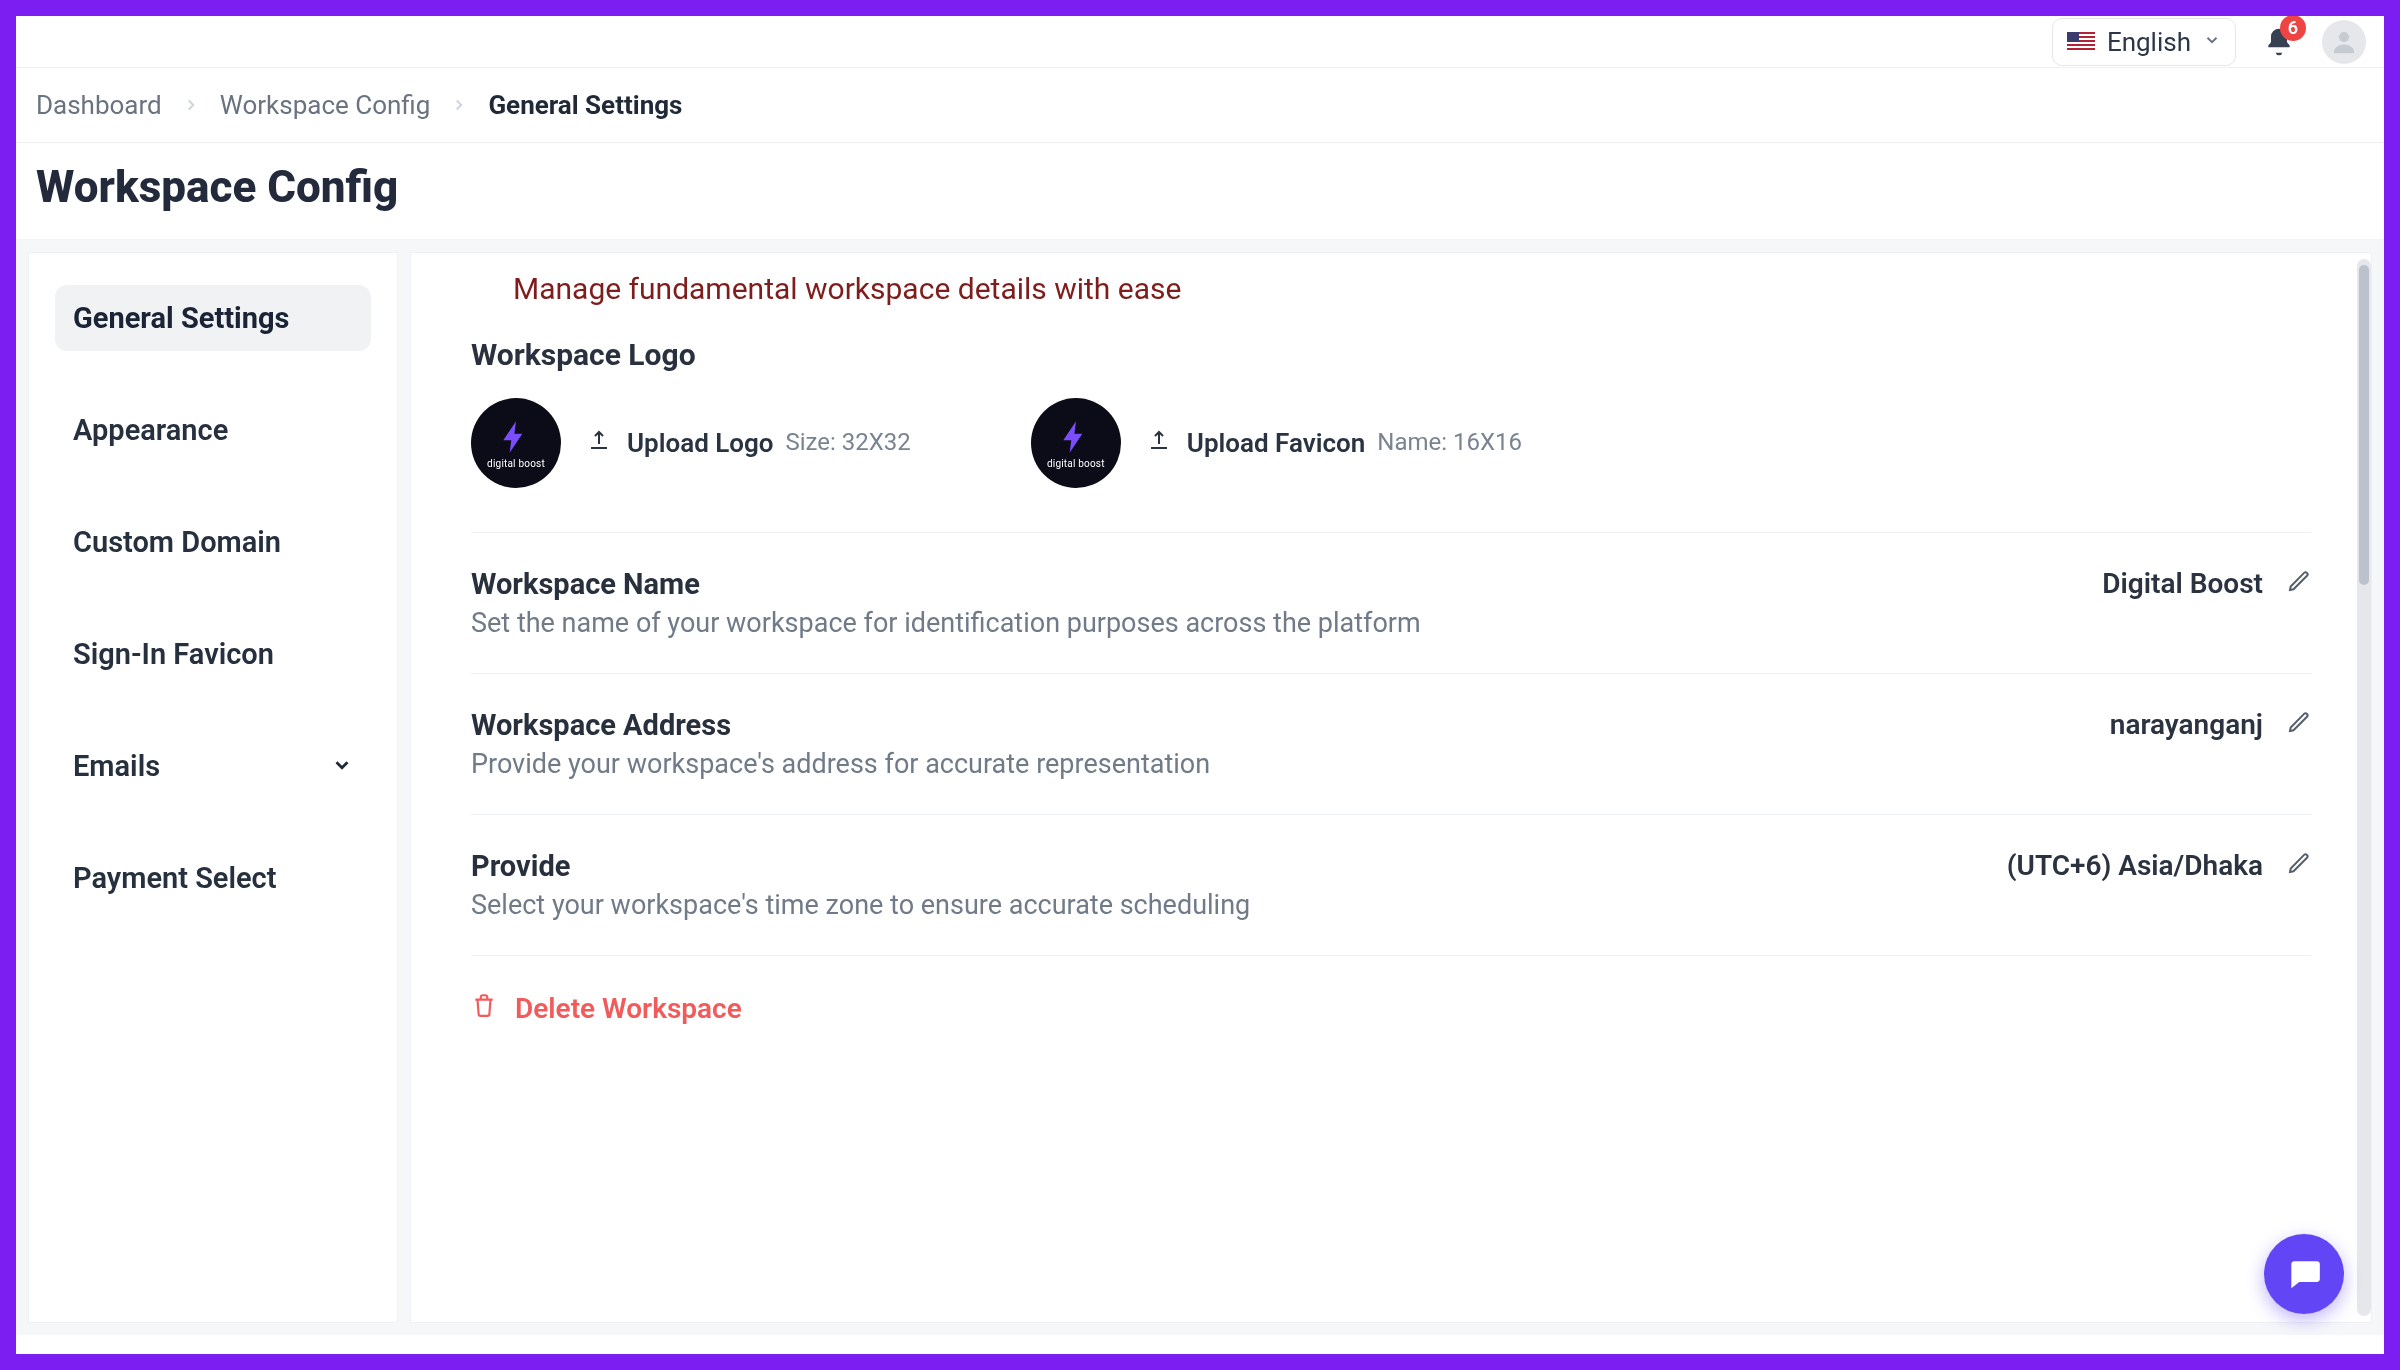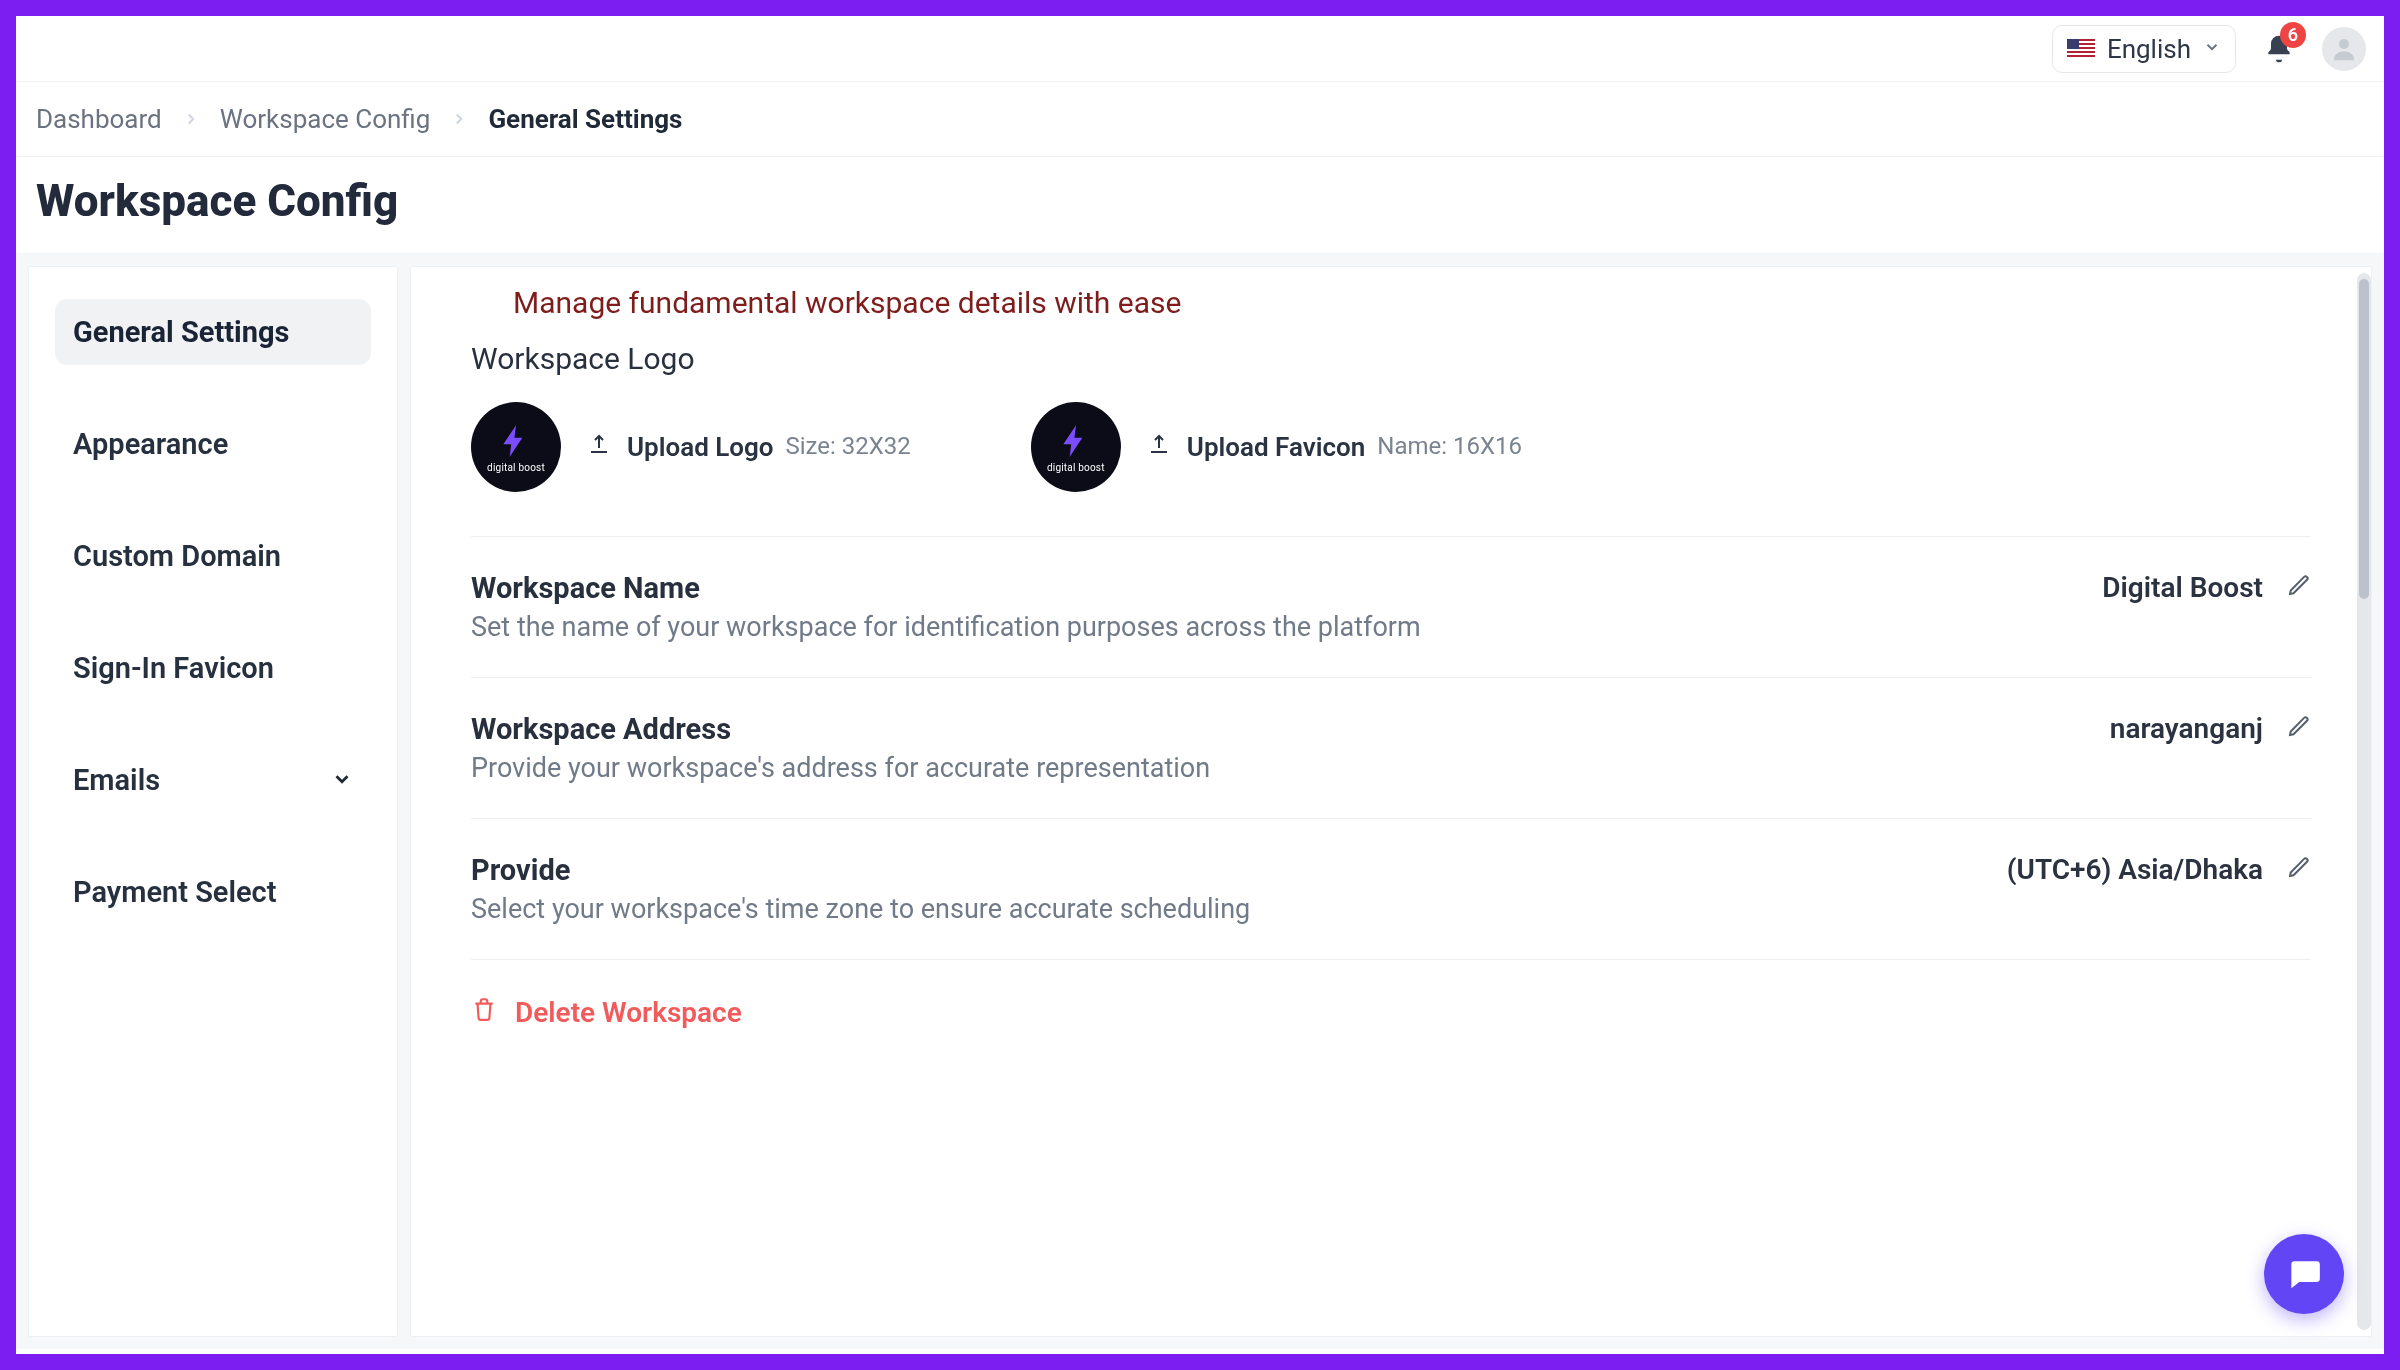--- a/index.html
+++ b/index.html
@@ -12,21 +12,21 @@
     overflow: hidden;
   }
   .frame {
     width: 100%;
     height: 100%;
     background: #ffffff;
     overflow: hidden;
     position: relative;
   }
   .topbar {
-    height: 66px;
+    height: 52px;
     display: flex;
     justify-content: flex-end;
     align-items: center;
     gap: 26px;
     padding: 0 18px;
     border-bottom: 1px solid #eef0f3;
     background: #fff;
   }
   .lang-select {
     display: flex;
@@ -145,23 +145,23 @@
   }
   .cscroll-thumb {
     position:absolute; left:2px; right:2px; top:6px; height:320px; border-radius:5px; background:#bcc2cb;
   }
   .subhead {
     font-size: 30px;
     color:#7f1d1d;
     margin-left:42px;
   }
   .section-title {
-    margin-top: 21px;
+    margin-top: 31px;
     font-size: 30px;
-    font-weight:400;
+    font-weight:700;
     color:#29313f;
   }
   .logo-row {
     margin-top: 26px;
     display:flex;
     gap: 120px;
   }
   .logo-item {
     display:flex;
     gap: 26px;

